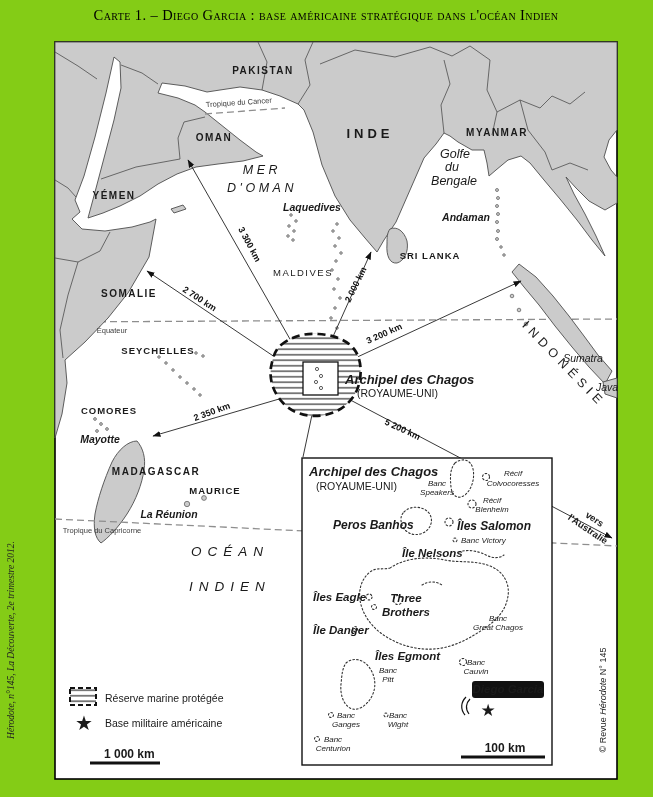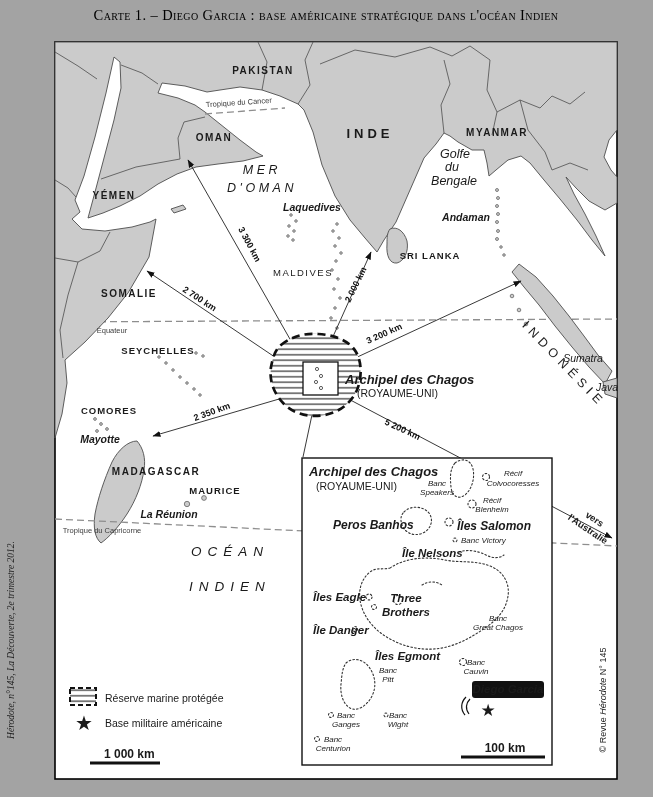--- a/index.html
+++ b/index.html
@@ -1,16 +1,16 @@
 <!DOCTYPE html>
 <html><head>
 <meta charset="utf-8">
 <style>
   html,body{margin:0;padding:0;background:#fff;}
-  .page{position:relative;width:653px;height:797px;background:#a3a3a3;overflow:hidden;
+  .page{position:relative;width:653px;height:797px;background:#84cc16;overflow:hidden;
         font-family:"Liberation Sans",sans-serif;}
   svg text{fill:#1a1a1a;}
   .t-title{font-family:"Liberation Serif",serif;font-size:14.5px;font-variant:small-caps;
            letter-spacing:.4px;fill:#000;}
   .t-country{font-size:10px;font-weight:700;letter-spacing:1.5px;}
   .t-country-sm{font-size:9.5px;font-weight:700;letter-spacing:1px;}
   .t-big{font-size:13px;font-weight:700;letter-spacing:4px;}
   .t-sea{font-size:12.5px;font-style:italic;letter-spacing:3.5px;}
   .t-sea2{font-size:12.5px;font-style:italic;}
   .t-ocean{font-size:13.5px;font-style:italic;letter-spacing:6px;}

